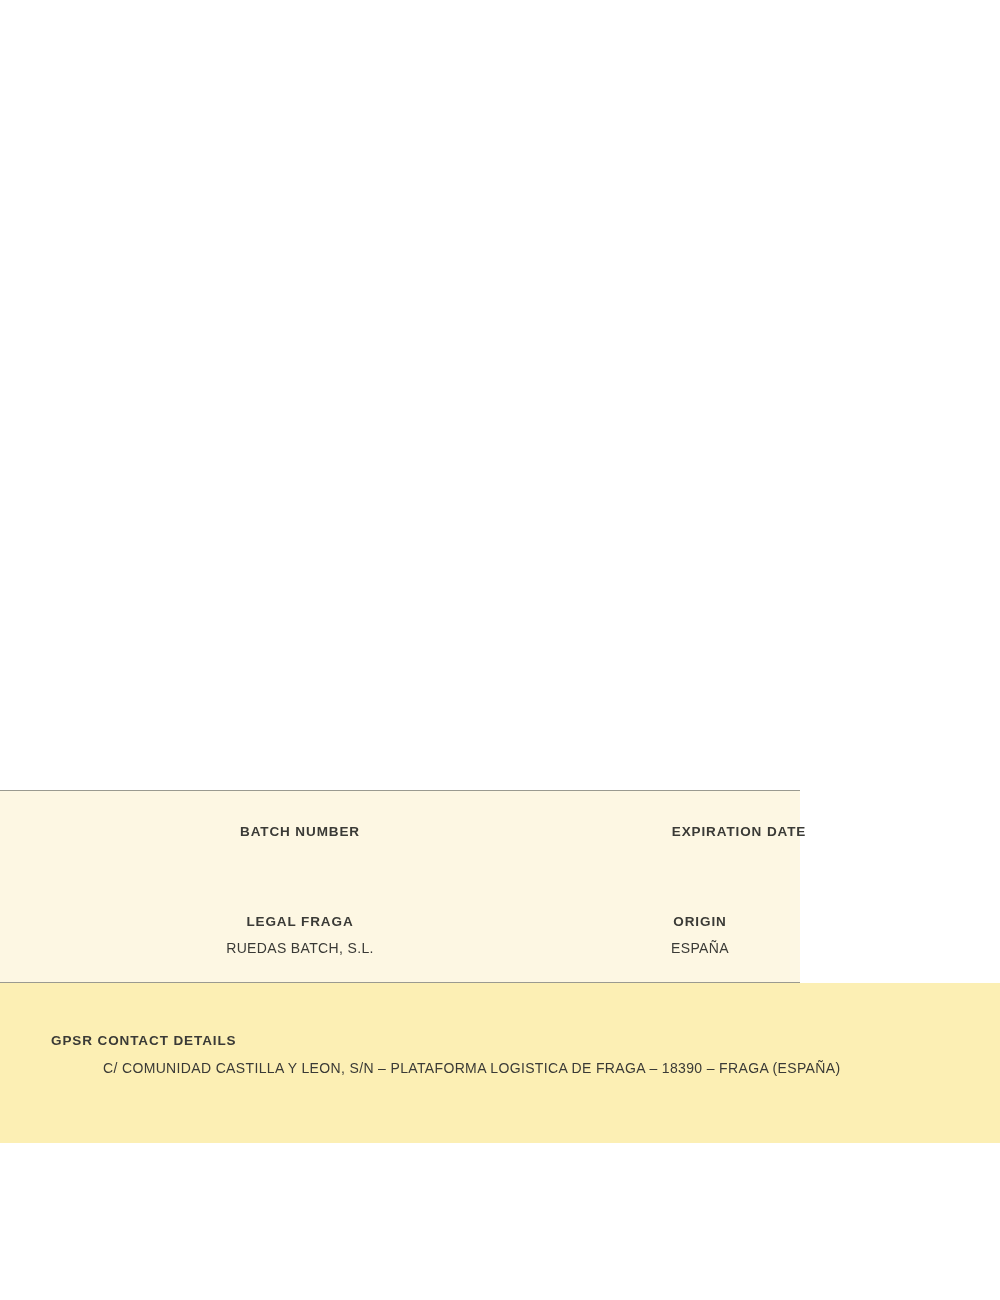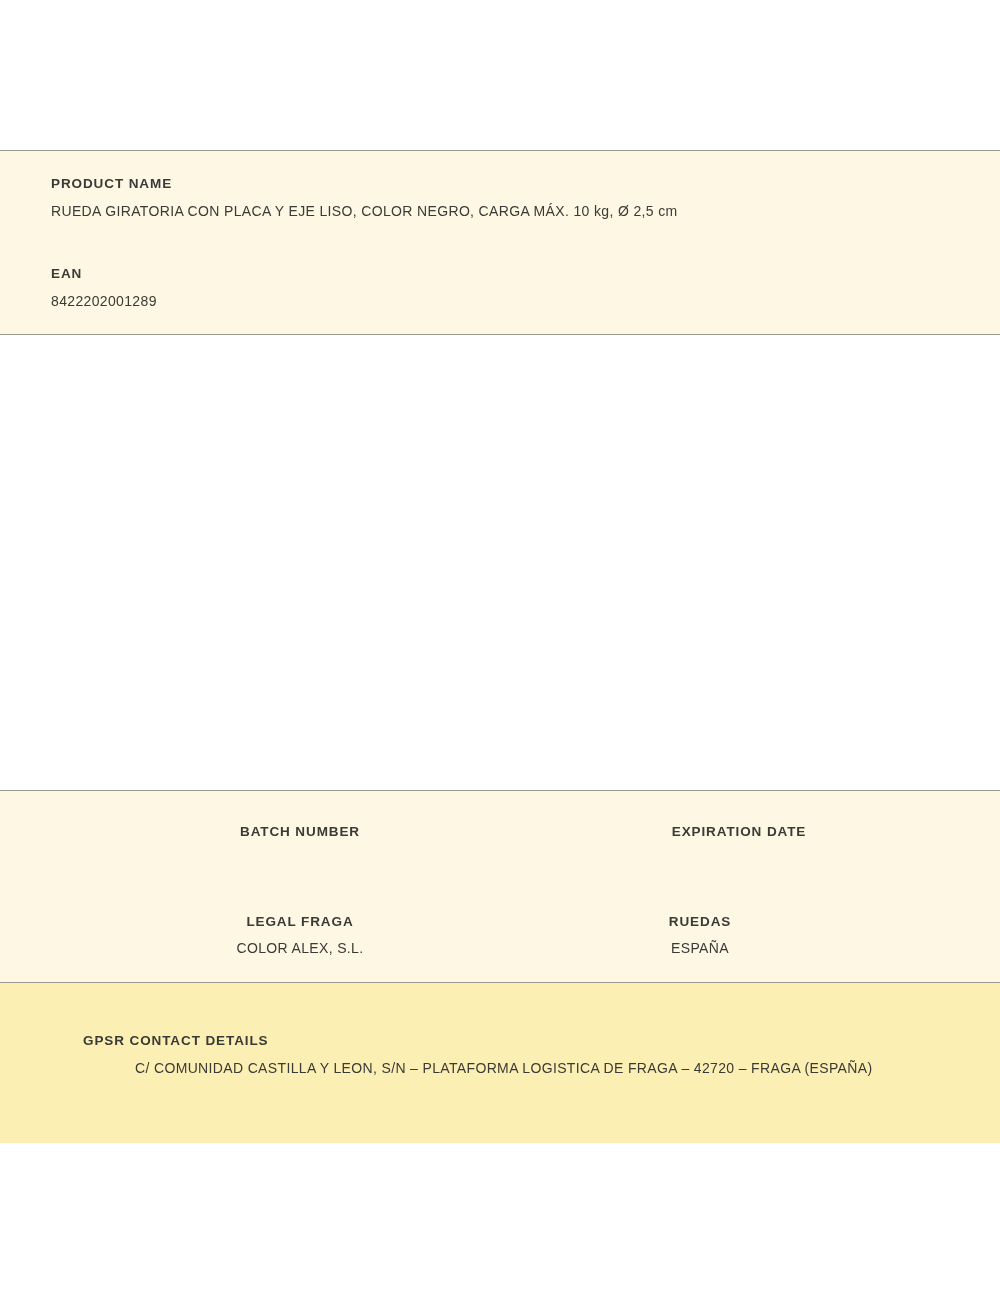--- a/index.html
+++ b/index.html
@@ -67,21 +67,21 @@
     width: 1000px;
     height: 455px;
     background: #ffffff;
   }
 
   
   .block-batch {
     position: absolute;
     left: 0;
     top: 790px;
-    width: 1000px;
+    width: 800px;
     height: 193px;
     background: #fdf7e3;
     border-top: 1px solid #9a9a90;
     border-bottom: 1px solid #9a9a90;
     box-sizing: border-box;
   }
   .centered-field {
     position: absolute;
     text-align: center;
     transform: translateX(-50%);
@@ -101,72 +101,58 @@
     left: 0;
     top: 983px;
     width: 1000px;
     height: 160px;
     background: #fcefb4;
     box-sizing: border-box;
   }
   #field-gpsr {
     left: 51px;
     top: 50px;
-    margin-left: 32px;
   }
   #field-gpsr .value {
     margin-top: 12px;
     margin-left: 52px;
   }
 </style>
 </head>
 <body>
 
 <div class="page">
 
-  <div class="block-top">
-
-    <div class="field" id="field-product-name">
-      <div class="label">PRODUCT NAME</div>
-      <div class="value">RUEDA GIRATORIA CON PLACA Y EJE LISO, COLOR NEGRO, CARGA MÁX. 10 kg, Ø 2,5 cm</div>
-    </div>
-
-    <div class="field" id="field-ean">
-      <div class="label">EAN</div>
-      <div class="value">8422202001289</div>
-    </div>
-
-  </div>
 
   <div class="block-middle"></div>
 
   <div class="block-batch">
 
     <div class="centered-field" id="field-batch-number">
       <div class="label">BATCH NUMBER</div>
       <div class="value"></div>
     </div>
 
     <div class="centered-field" id="field-expiration-date">
       <div class="label">EXPIRATION DATE</div>
       <div class="value"></div>
     </div>
 
     <div class="centered-field" id="field-legal-name">
       <div class="label">LEGAL FRAGA</div>
-      <div class="value">COLOR ALEX, S.L.</div>
+      <div class="value">RUEDAS BATCH, S.L.</div>
     </div>
 
     <div class="centered-field" id="field-origin">
-      <div class="label">RUEDAS</div>
+      <div class="label">ORIGIN</div>
       <div class="value">ESPAÑA</div>
     </div>
 
   </div>
 
   <div class="block-gpsr">
     <div class="field" id="field-gpsr">
       <div class="label">GPSR CONTACT DETAILS</div>
-      <div class="value">C/ COMUNIDAD CASTILLA Y LEON, S/N – PLATAFORMA LOGISTICA DE FRAGA – 42720 – FRAGA (ESPAÑA)</div>
+      <div class="value">C/ COMUNIDAD CASTILLA Y LEON, S/N – PLATAFORMA LOGISTICA DE FRAGA – 18390 – FRAGA (ESPAÑA)</div>
     </div>
   </div>
 
 </div>
 
 </body></html>

